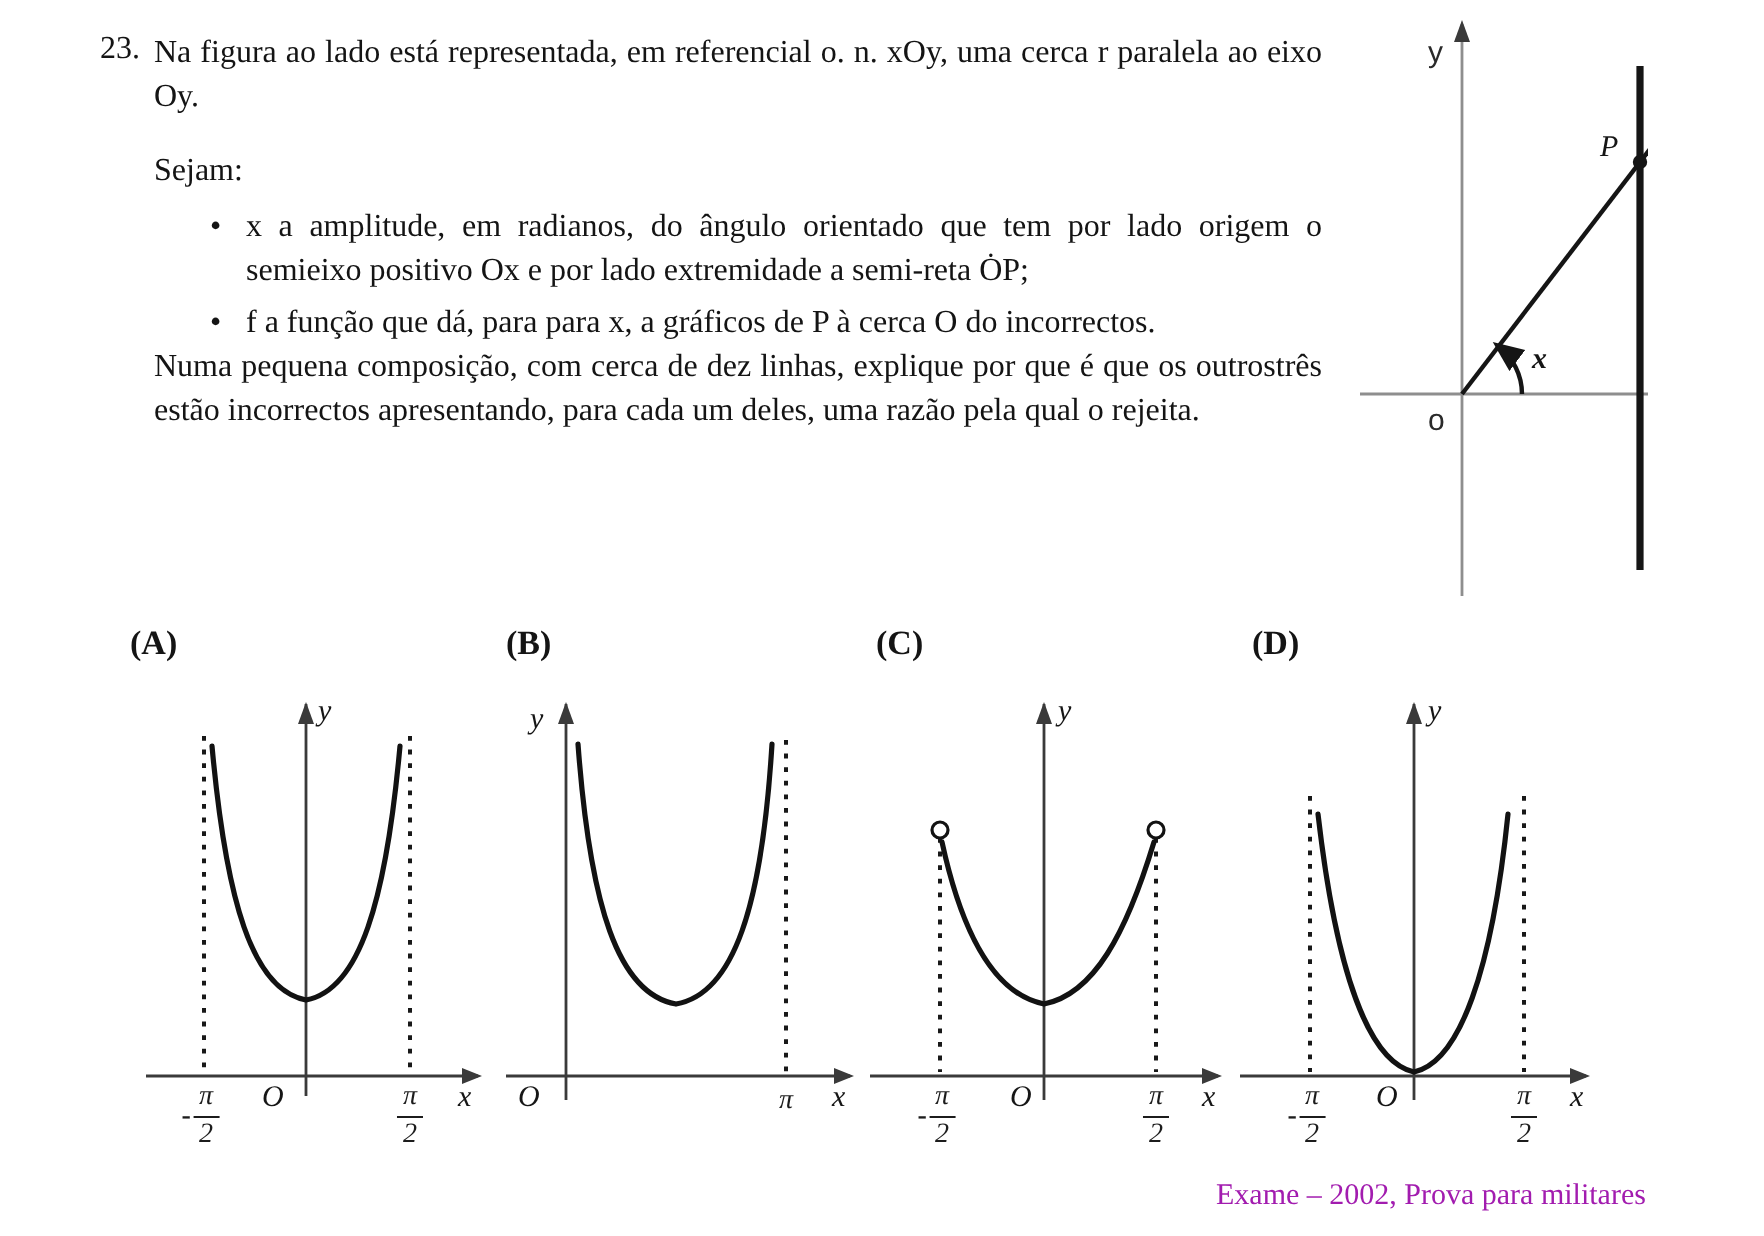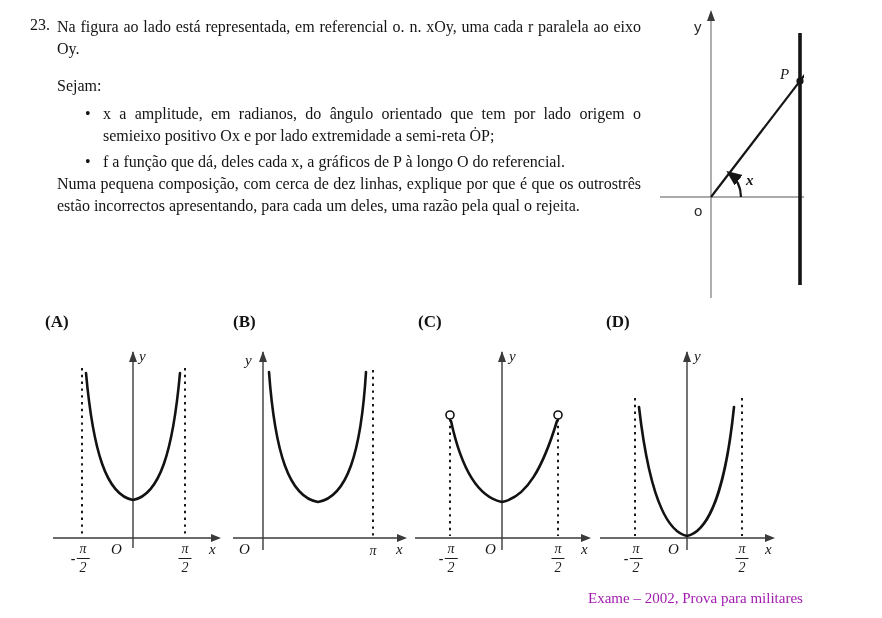--- a/index.html
+++ b/index.html
@@ -1,17 +1,17 @@
 <!DOCTYPE html>
 <html><head>
 <meta charset="utf-8">
 <style>
   html,body{margin:0;padding:0;background:#fff;}
   .page{position:relative;width:804px;height:618px;background:#ffffff;overflow:hidden;
-        font-family:"Liberation Serif",serif;color:#141414;}
+        font-family:"Liberation Serif",serif;color:#141414;margin-left:20px;}
   .it{}
 
   
   .qnum{position:absolute;left:30px;top:16px;font-size:16px;}
   .qtext{position:absolute;left:57px;top:16px;width:584px;font-size:16px;line-height:22px;}
   .qtext p{margin:0;}
   .just{text-align:justify;}
   .p-considere{margin-top:19px !important;}
   .p-sejam{margin-top:15px !important;}
   .bullets{margin-top:6px;}
@@ -53,25 +53,25 @@
   
   .caption{position:absolute;left:588px;top:590px;font-size:15px;color:#a21caf;}
 </style>
 </head>
 <body>
 
 <div class="page">
 
   <div class="qnum">23.</div>
   <div class="qtext">
-    <p class="just"><span>Na figura ao lado está representada, em referencial o. n. </span><span class="it">xOy</span><span>, uma cada </span><span class="it">r</span><span> paralela ao eixo </span><span class="it">Oy</span><span>.</span></p>
+    <p class="just"><span>Na figura ao lado está representada, em referencial o. n. </span><span class="it">xOy</span><span>, uma cerca </span><span class="it">r</span><span> paralela ao eixo </span><span class="it">Oy</span><span>.</span></p>
     <p class="p-sejam">Sejam:</p>
     <div class="bullets">
       <p class="bullet"><span class="it">x</span><span> a amplitude, em radianos, do ângulo orientado que tem por lado origem o semieixo positivo </span><span class="it">Ox</span><span> e por lado extremidade a semi-reta </span><span class="it">ȮP</span><span>;</span></p>
-      <p class="bullet"><span class="it">f</span><span> a função que dá, deles cada </span><span class="it">x</span><span>, a gráficos de </span><span class="it">P</span><span> à longo </span><span class="it">O</span><span> do referencial.</span></p>
+      <p class="bullet"><span class="it">f</span><span> a função que dá, para para </span><span class="it">x</span><span>, a gráficos de </span><span class="it">P</span><span> à cerca </span><span class="it">O</span><span> do incorrectos.</span></p>
     </div>
     <p class="just"><span>Numa pequena composição, com cerca de dez linhas, explique por que é que os outrostrês estão incorrectos apresentando, para cada um deles, uma razão pela qual o rejeita.</span></p>
   </div>
 
   <div class="figure">
     <svg width="222" height="302" viewBox="0 0 222 302">
       <defs>
         <marker id="arcArrow" markerWidth="9" markerHeight="9" refX="5.5" refY="3" orient="auto">
           <path d="M0,0 L7,3 L0,6 z" fill="#151515"></path>
         </marker>

